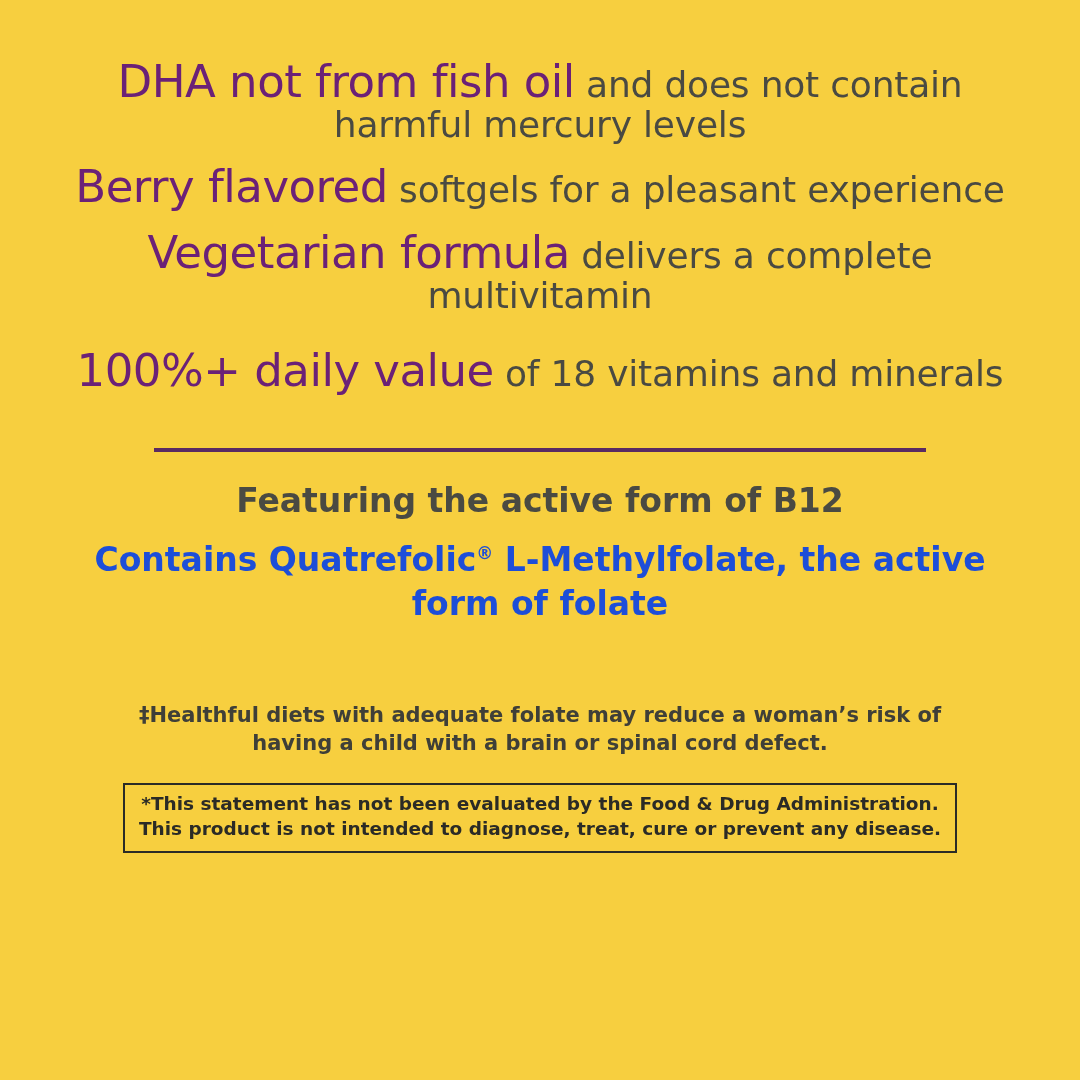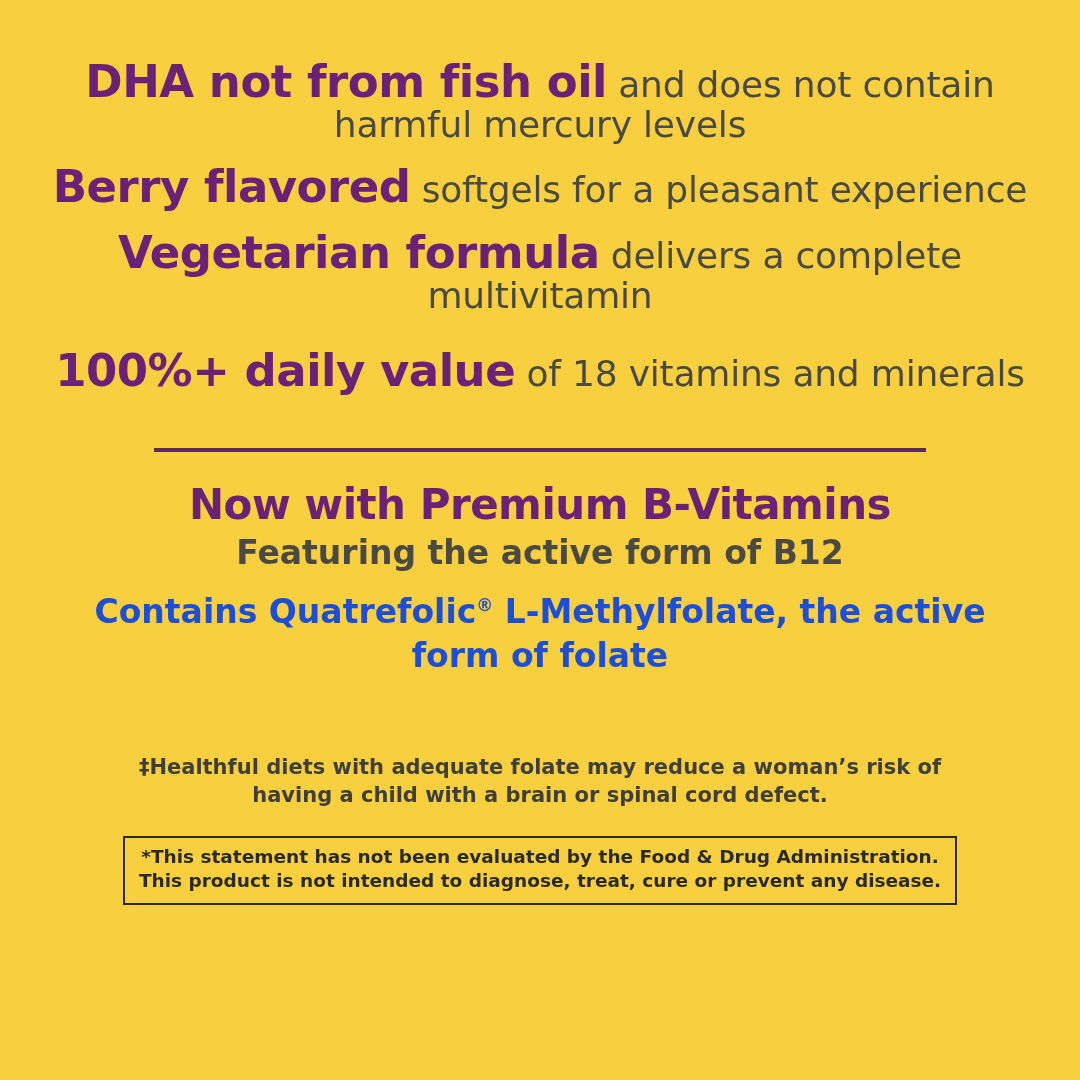--- a/index.html
+++ b/index.html
@@ -30,21 +30,21 @@
     align-items: center;
   }
   .benefit {
     text-align: center;
     line-height: 1.07;
     margin-bottom: 20px;
     padding: 0 10px;
   }
   .b-strong {
     color: #6b2177;
-    font-weight: bold;
+    font-weight: normal;
     font-size: 45px;
     letter-spacing: -0.5px;
   }
   .b-rest {
     color: #4a4a42;
     font-weight: normal;
     font-size: 36px;
     letter-spacing: -0.2px;
   }
   .benefit.b1 .b-strong { font-size: 45px; }
@@ -132,21 +132,20 @@
     <div class="benefit b4">
       <span class="b-strong">100%+ daily value</span><span class="b-rest"> of 18 vitamins and minerals</span>
     </div>
 
 
   </div>
 
   <div class="divider"></div>
 
   <div class="promo">
-    <div class="promo-title">Now with Premium B-Vitamins</div>
     <div class="promo-sub">Featuring the active form of B12</div>
     <div class="promo-body">
       <span>Contains Quatrefolic</span><sup>®</sup><span> L-Methylfolate, the active form of folate</span>
     </div>
   </div>
 
   <div class="footnote">‡Healthful diets with adequate folate may reduce a woman’s risk of having a child with a brain or spinal cord defect.</div>
 
   <div class="disclaimer">
     <div>*This statement has not been evaluated by the Food &amp; Drug Administration.</div>

